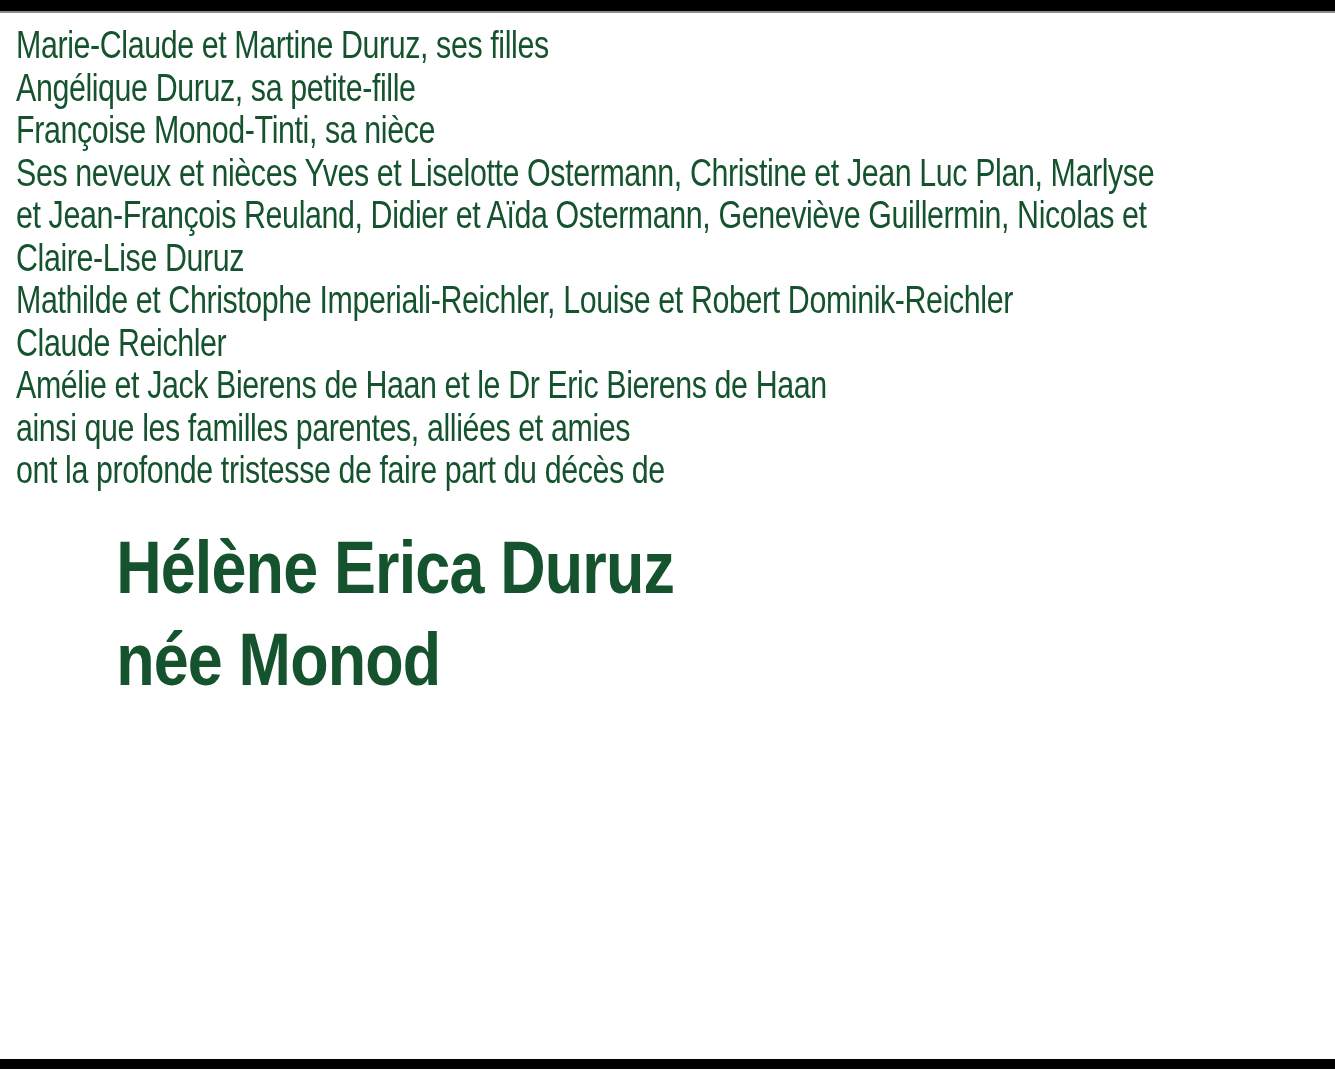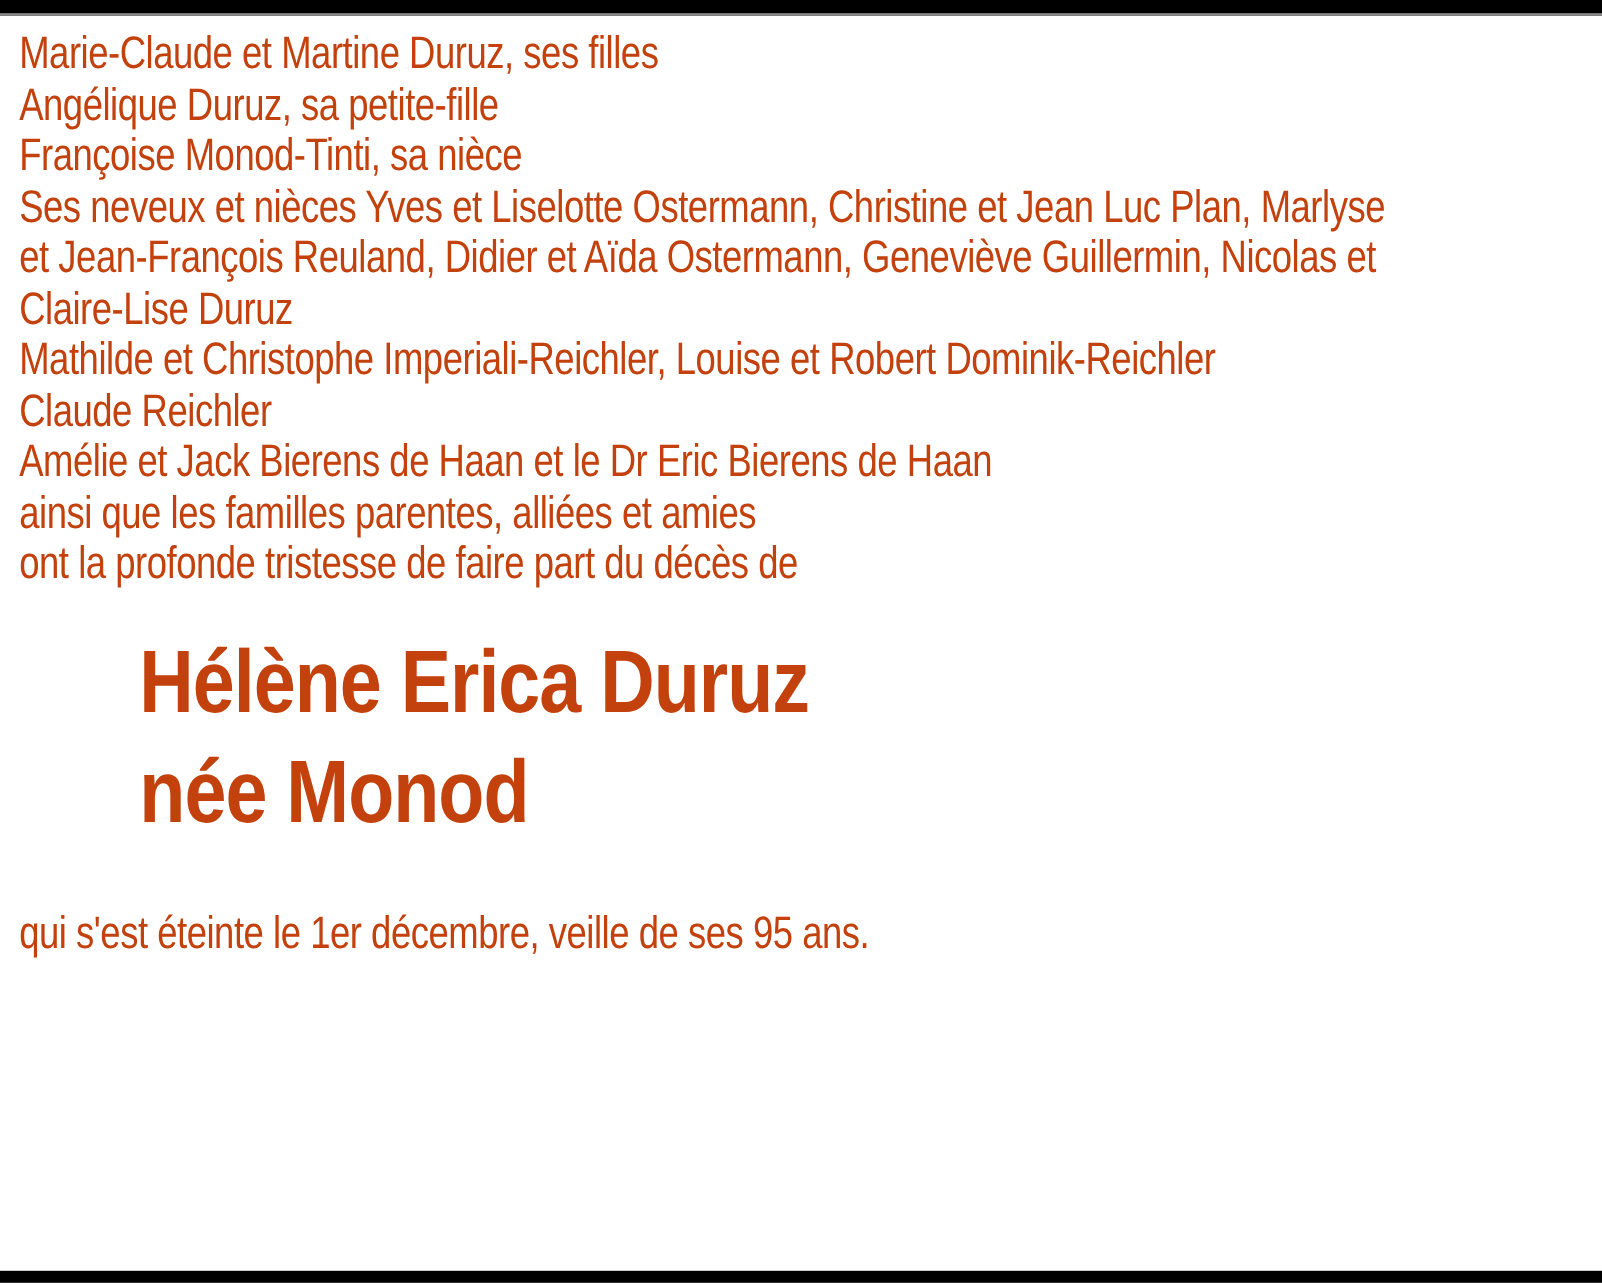--- a/index.html
+++ b/index.html
@@ -7,21 +7,21 @@
     padding: 0;
     background: #ffffff;
   }
   .page {
     position: relative;
     width: 1335px;
     height: 1071px;
     background: #ffffff;
     overflow: hidden;
     font-family: "Liberation Sans", "DejaVu Sans", sans-serif;
-    color: #c2410c;
+    color: #14532d;
   }
   .rule-top {
     position: absolute;
     top: 0; left: 0; right: 0;
     height: 11px;
     background: #000000;
     border-bottom: 2px solid #8c8c8c;
   }
   .rule-bottom {
     position: absolute;
@@ -92,20 +92,17 @@
     <div class="body-line">ainsi que les familles parentes, alliées et amies</div>
     <div class="body-line">ont la profonde tristesse de faire part du décès de</div>
   </div>
 
   <div class="title-block">
     <div class="title-line">Hélène Erica Duruz</div>
     <div class="title-line">née Monod</div>
   </div>
 
   <div class="details-block">
-    <div class="details-para">
-      <div class="body-line">qui s'est éteinte le 1er décembre, veille de ses 95 ans.</div>
-    </div>
   </div>
 
   <div class="rule-bottom"></div>
 
 </div>
 
 </body></html>

